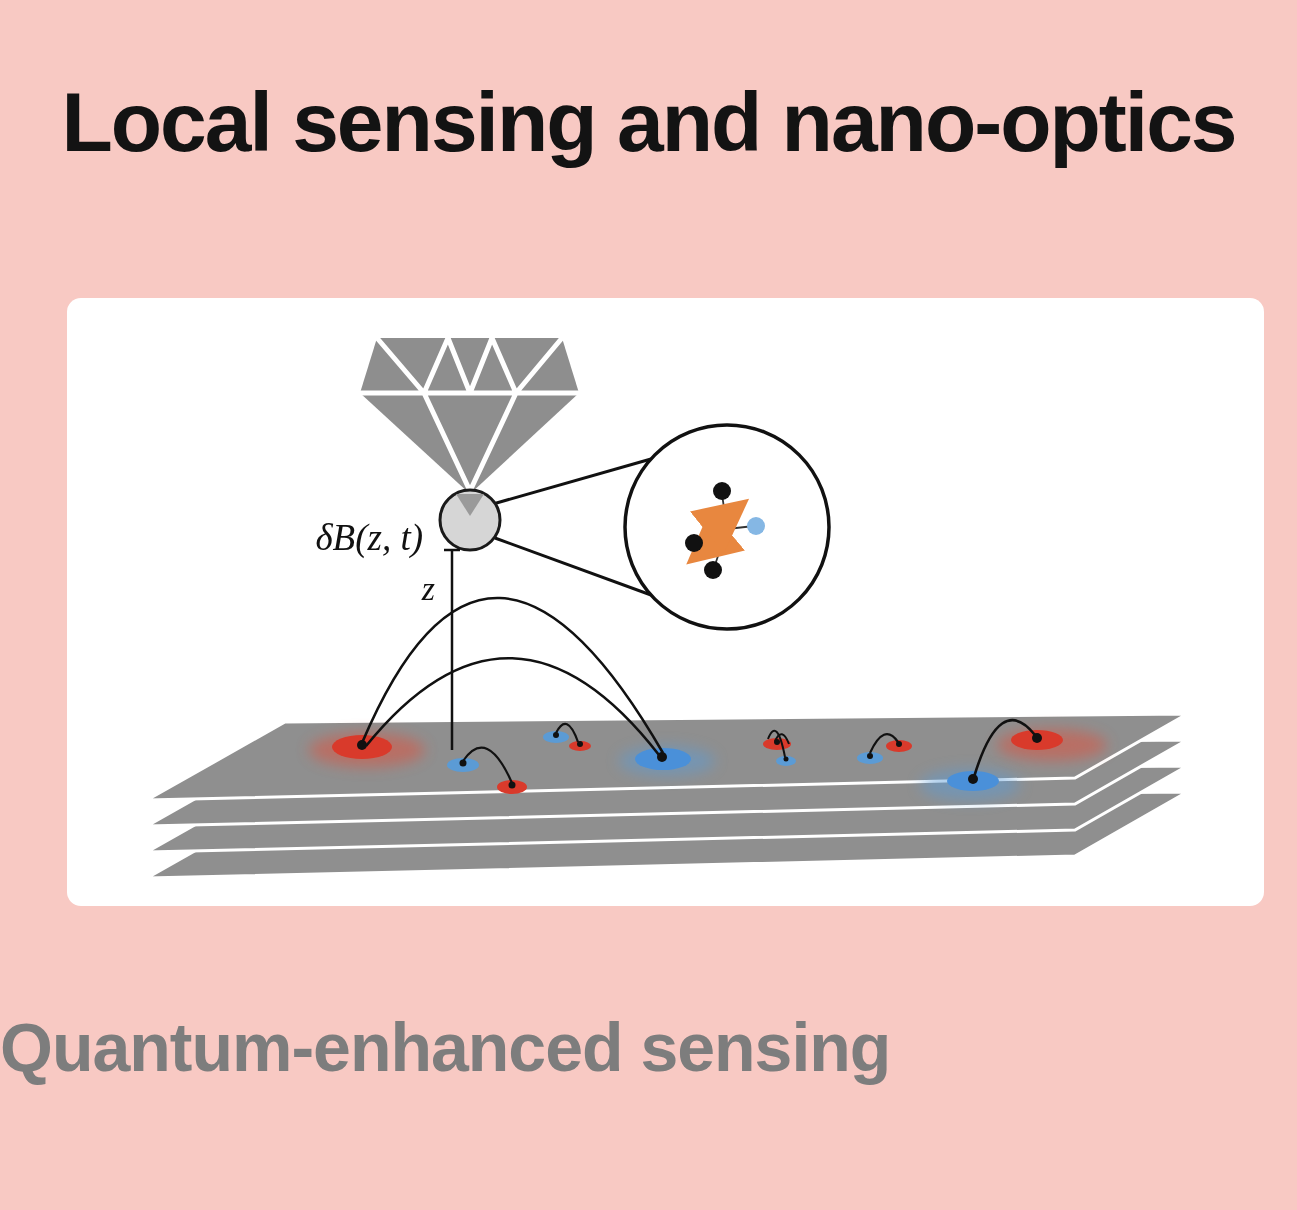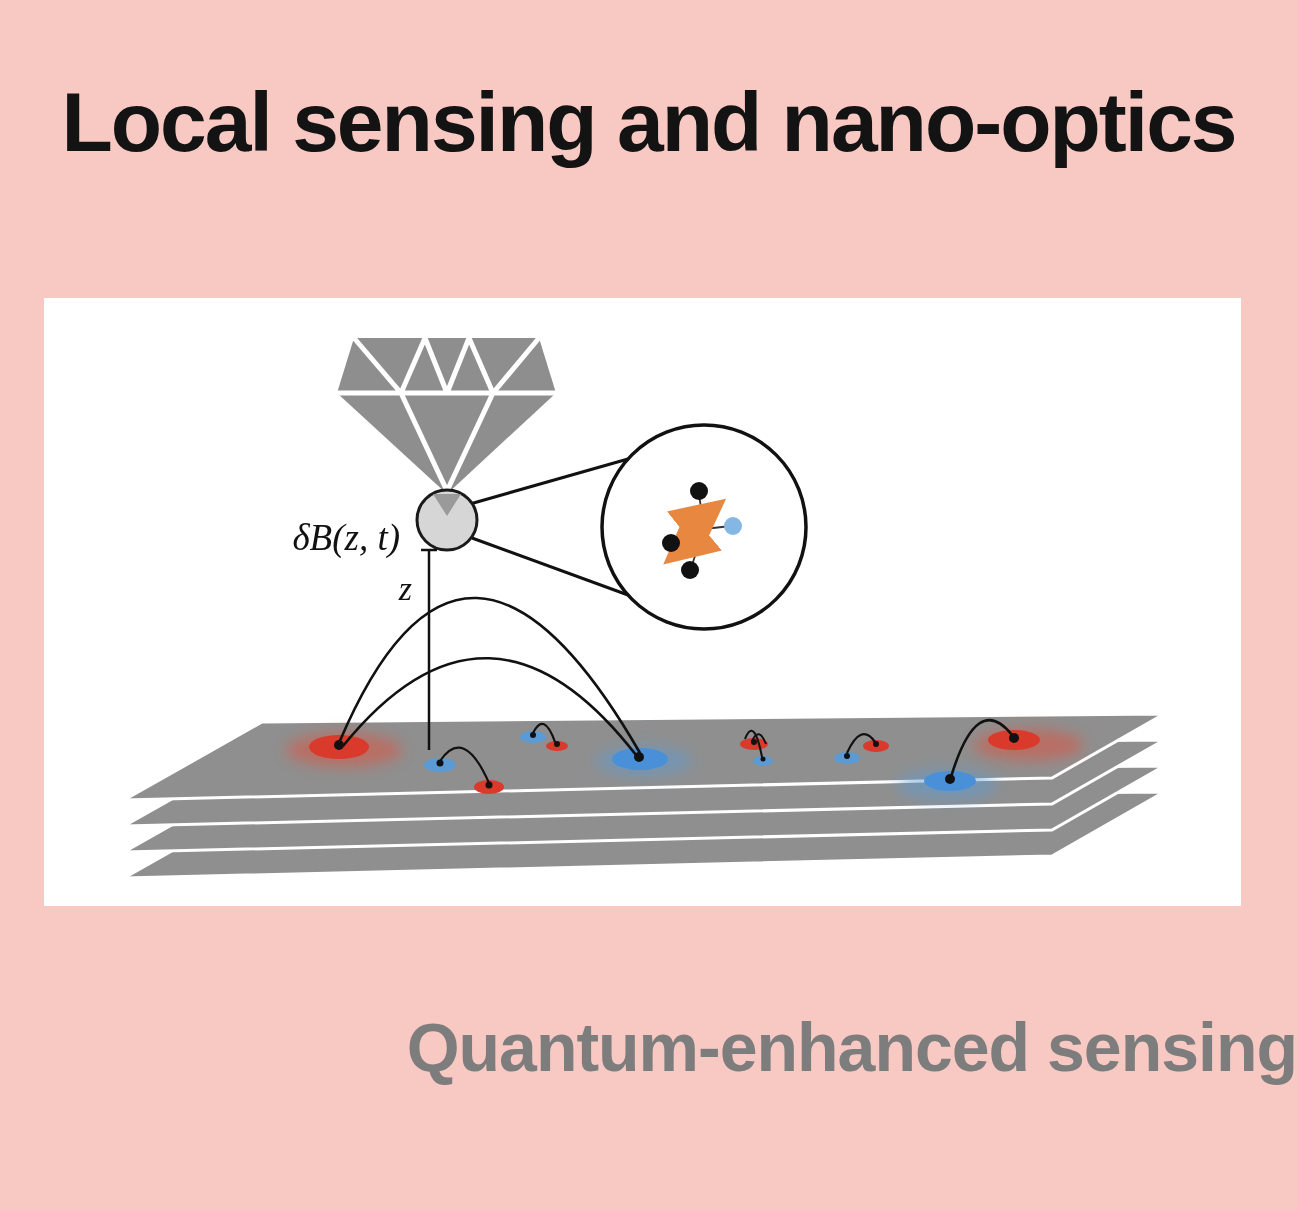--- a/index.html
+++ b/index.html
@@ -10,28 +10,29 @@
     overflow: hidden;
     font-family: "Liberation Sans", sans-serif;
   }
   .title {
     position: absolute; top: 74px; left: 0; width: 100%;
     text-align: center;
     font-size: 84px; font-weight: 800; letter-spacing: -2px;
     color: #131313;
   }
   .panel {
-    position: absolute; left: 44px; top: 298px;
+    position: absolute; left: 67px; top: 298px;
     width: 1197px; height: 608px;
     background: #ffffff;
+    border-radius: 14px;
   }
   .panel svg { display: block; }
   .subtitle {
     position: absolute; top: 1008px; left: 0; width: 100%;
-    text-align: right;
+    text-align: left;
     font-size: 68px; font-weight: 700; letter-spacing: -1px;
     color: #7d7d7d;
   }
   .math-label {
     font-family: "Liberation Serif", serif;
     font-style: italic;
     fill: #111111;
   }
 </style>
 </head>

